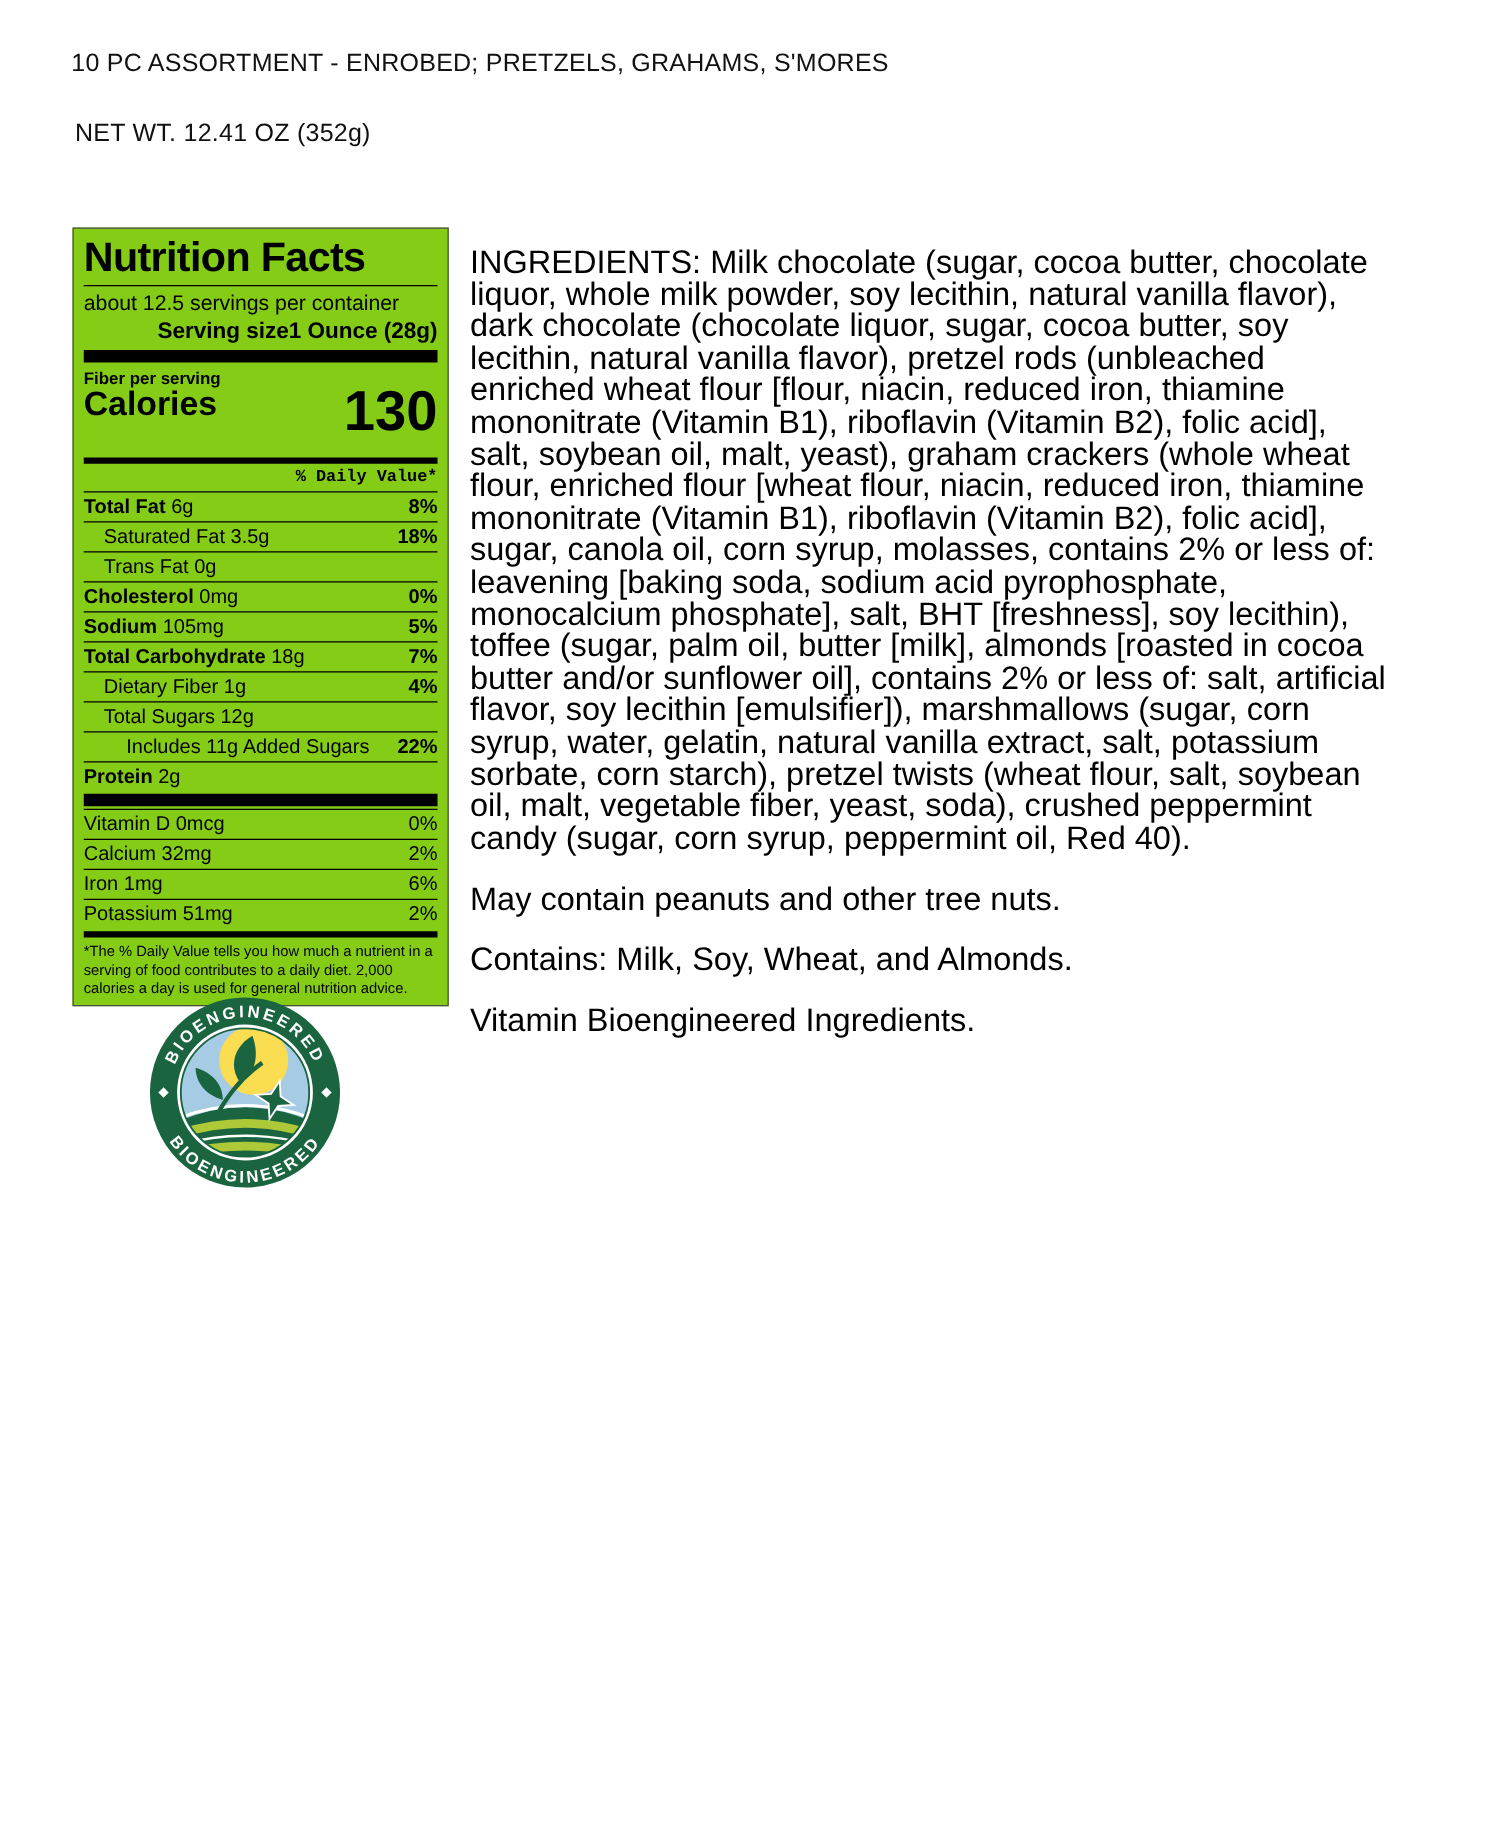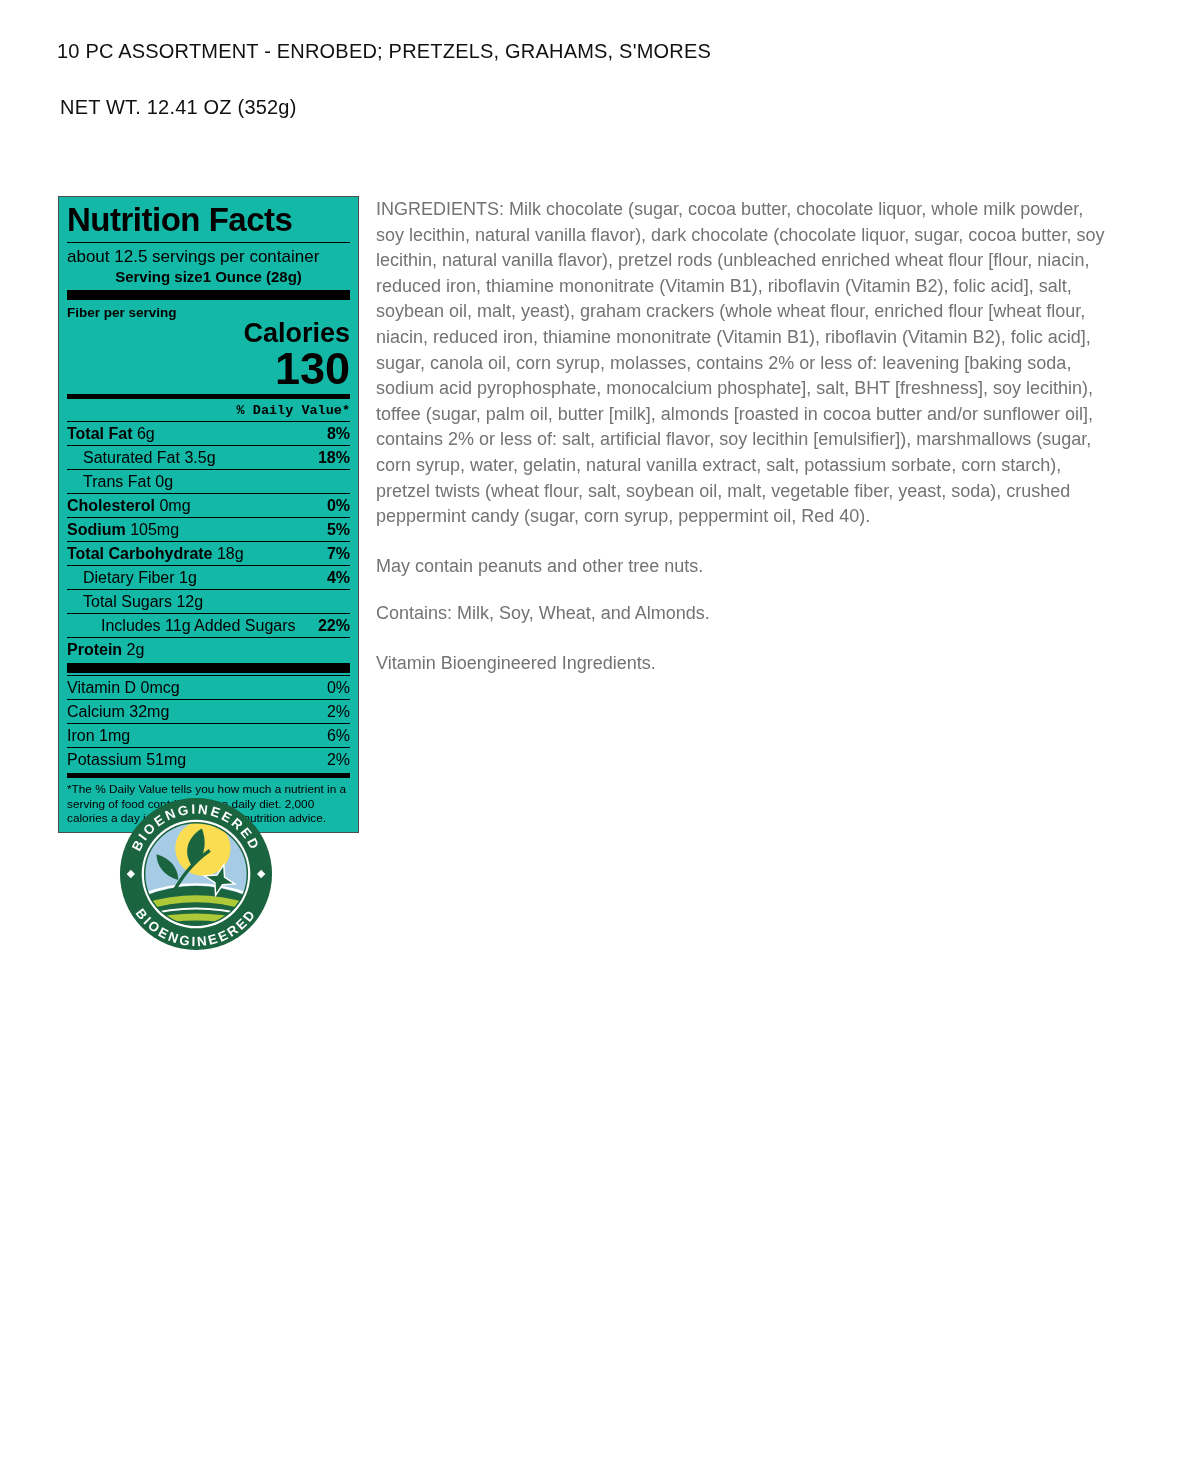--- a/index.html
+++ b/index.html
@@ -11,43 +11,42 @@
     position: relative;
   }
   .abs { position: absolute; }
 
   
   #product-title { left: 57px; top: 40px; font-size: 20px; letter-spacing: 0.2px; }
   #net-weight    { left: 60px; top: 96px; font-size: 20px; letter-spacing: 0.2px; }
 
   
   #nf-panel {
-    left: 58px; top: 196px; width: 301px;
+    left: 58px; top: 182px; width: 301px;
     border: 1.5px solid #4d4d4d;
     padding: 5px 8px 6px 8px;
-    background: #14b8a6;
+    background: #84cc16;
     color: #000;
   }
   .nf-title {
     font-size: 33px; font-weight: bold; letter-spacing: -0.5px;
     line-height: 1.12; white-space: nowrap;
     border-bottom: 1px solid #000; padding-bottom: 3px;
   }
   .nf-servings { font-size: 17px; margin-top: 4px; }
   .nf-serving-row {
-    display: flex; justify-content: center;
-    font-size: 15px; font-weight: bold; margin: 1px 0 5px 0;
+    display: flex; justify-content: flex-end;
+    font-size: 18px; font-weight: bold; margin: 1px 0 5px 0;
   }
   .bar-thick { height: 10px; background: #000; }
   .bar-med   { height: 5px;  background: #000; }
   .nf-amount-per { font-size: 13.5px; font-weight: bold; margin-top: 5px; }
   .nf-cal-row {
-    display: flex; justify-content: space-between; align-items: flex-end;
-    margin-bottom: 6px;
-    flex-direction: column;
+    display: flex; justify-content: space-between; 
+    margin-bottom: 18px;
   }
   .nf-cal-label { font-size: 27px; font-weight: bold; line-height: 1; padding-bottom: 3px; }
   .nf-cal-value { font-size: 45px; font-weight: bold; line-height: 0.85; }
   .nf-dv-header { text-align: right; font-size: 13.5px; font-weight: bold; padding: 4px 0 3px 0; font-family: Liberation Mono, monospace; }
   .nf-row {
     display: flex; justify-content: space-between; align-items: baseline;
     border-top: 1px solid #000;
     font-size: 16px; padding: 2.5px 0;
   }
   .nf-row .lbl  { white-space: nowrap; }
@@ -58,21 +57,21 @@
   .nf-thick-sep { margin: 2px 0; }
   .vit-row { font-size: 16px; }
   .vit-row:first-of-type { border-top: none; }
   .nf-footnote {
     font-size: 11.8px; line-height: 14.6px; padding-top: 4px; letter-spacing: 0;
   }
 
   
   #ingredients-block {
     left: 376px; top: 197px; width: 736px;
-    font-size: 18px; line-height: 25.6px; color: #737373;
+    font-size: 26px; line-height: 25.6px; color: #000000;
   }
   #ingredients-block p + p { margin-top: 24px; }
   #ingredients-para { margin-bottom: 0; }
   #contains-para { margin-top: 22px !important; }
 
   
   #be-seal { left: 117px; top: 795px; width: 158px; height: 158px; }
 </style>
 </head>
 <body>

